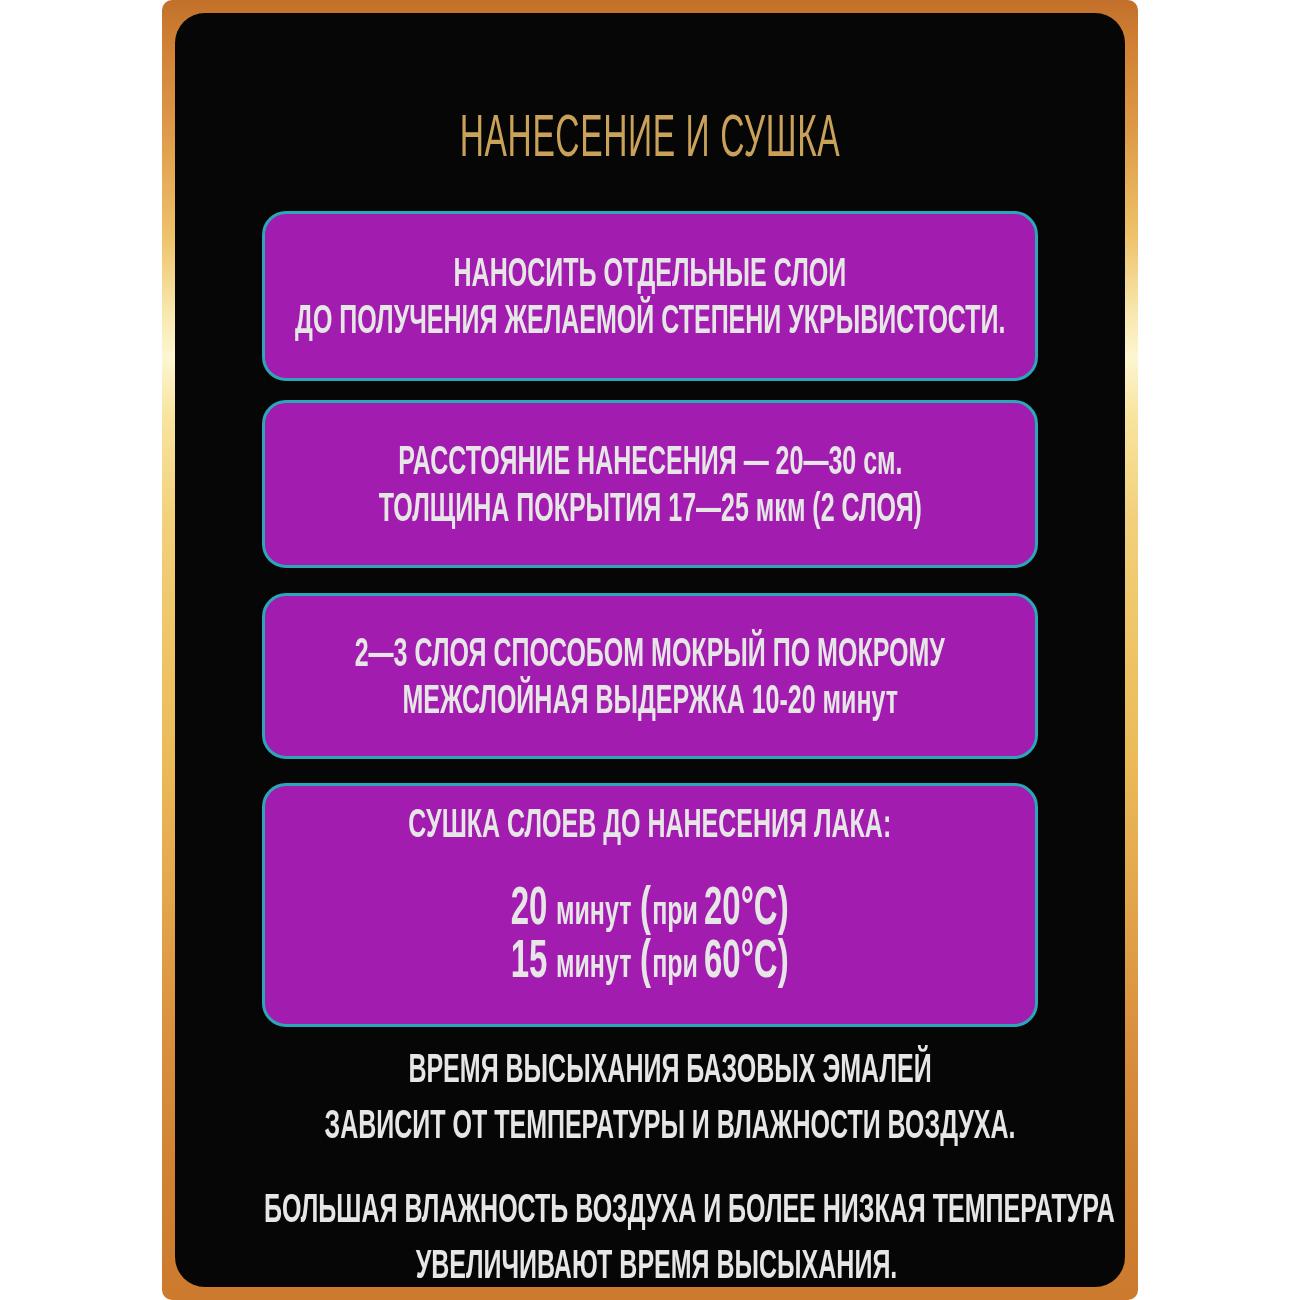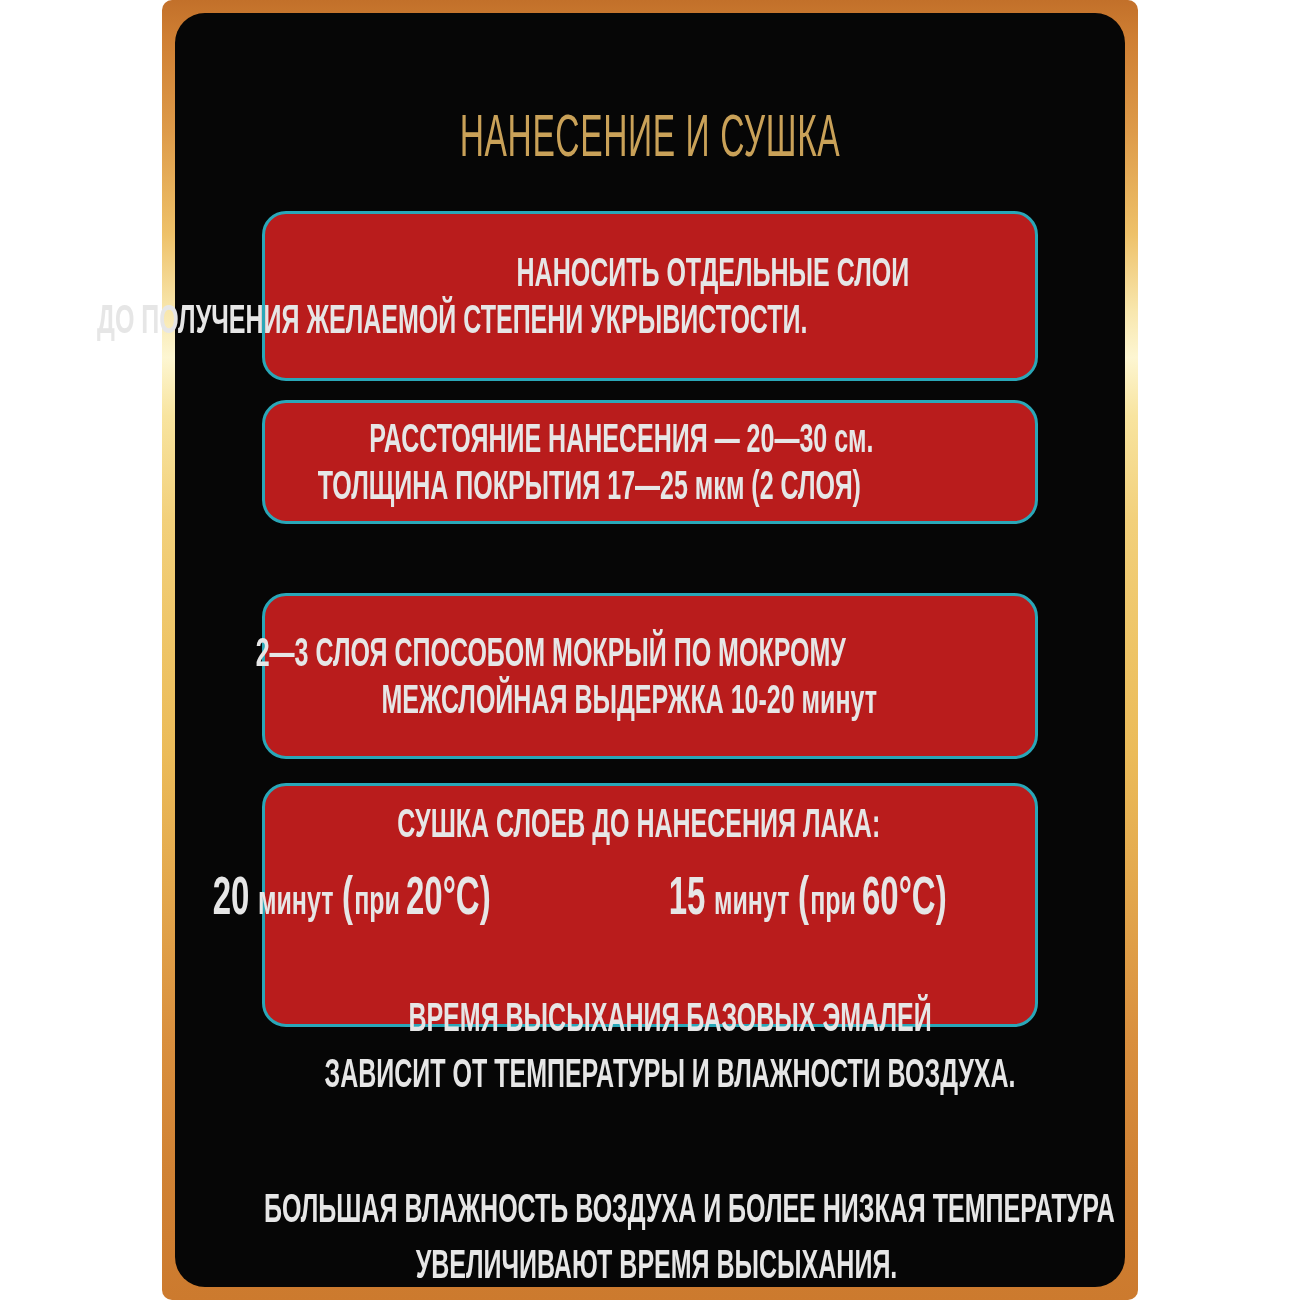--- a/index.html
+++ b/index.html
@@ -56,61 +56,61 @@
     letter-spacing: 1px;
     color: #c9a158;
     transform: scaleX(0.56);
   }
   .tbox {
     position: absolute;
     left: 262px;
     width: 776px;
     border: 3px solid #2aa7b8;
     border-radius: 24px;
-    background: #b91c1c;
+    background: #a21caf;
     display: flex;
     flex-direction: column;
     justify-content: center;
-    align-items: flex-end;
+    align-items: center;
   }
   .box1 { top: 211px; height: 170px; }
-  .box2 { top: 400px; height: 124px; }
+  .box2 { top: 400px; height: 168px; }
   .box3 { top: 593px; height: 166px; }
   .box4 { top: 783px; height: 244px; justify-content: flex-start; }
   .box-line {
     font-size: 41px;
     line-height: 47px;
     color: #e6e6e6;
   }
   .drying-heading {
     margin-top: 14px;
     font-size: 41px;
     line-height: 47px;
     color: #e6e6e6;
   }
-  .times { margin-top: 24px; display: flex; flex-direction: row; }
+  .times { margin-top: 34px; display: flex; flex-direction: column; }
   .time-line {
     font-size: 41px;
     line-height: 48px;
     color: #e6e6e6;
     display: flex;
     align-items: baseline;
     justify-content: center;
   }
   .tp { display: inline-block; }
   .tp.big { font-size: 54px; }
   .tp.m14 { margin-left: 14px; }
   .tp.m2  { margin-left: 2px; }
   .tp.m10 { margin-left: 10px; }
   .footer-para {
     position: absolute;
     left: 0; right: 0;
     text-align: center;
   }
-  .para1 { top: 989px; padding-left: 40px; }
+  .para1 { top: 1040px; padding-left: 40px; }
   .para2 { top: 1180px; padding-left: 13px; }
   .footer-line {
     font-size: 41px;
     line-height: 56px;
     color: #e6e6e6;
   }
 </style>
 </head>
 <body>
 

